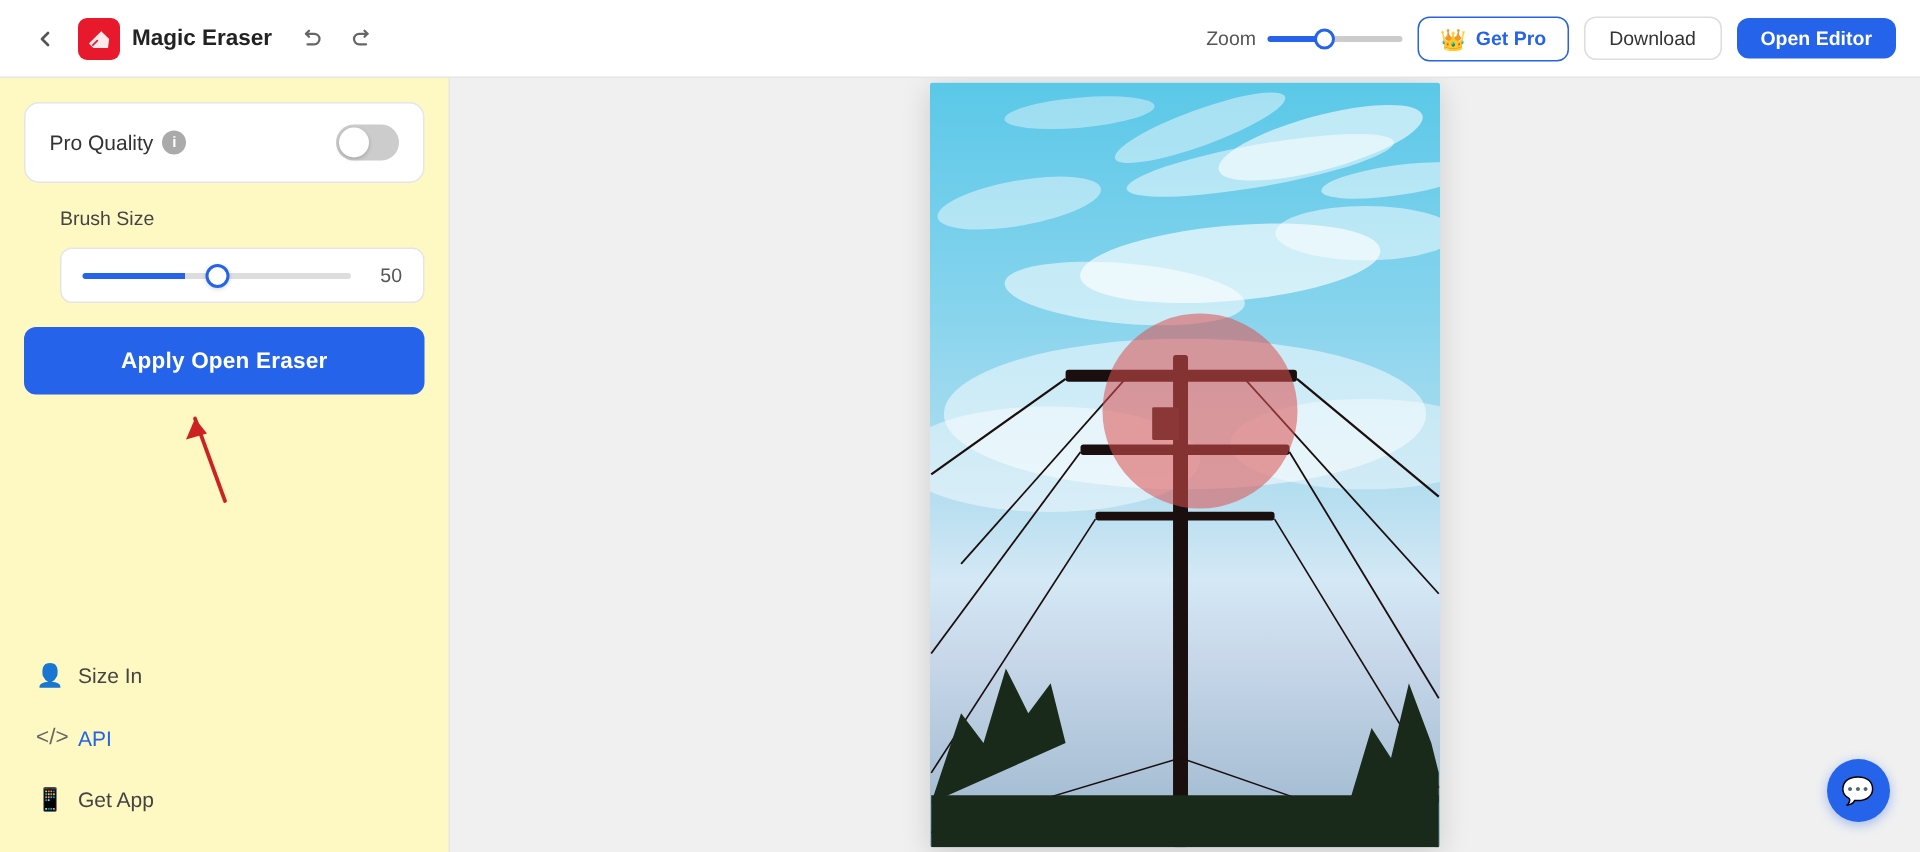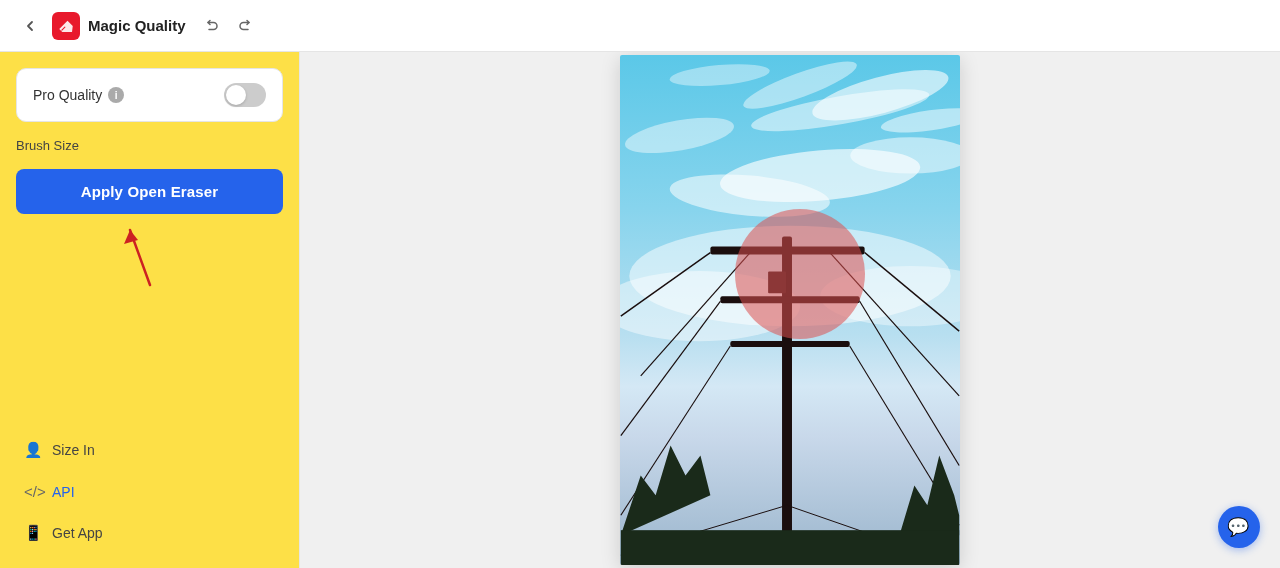--- a/index.html
+++ b/index.html
@@ -21,31 +21,31 @@
     .zoom-slider::-webkit-slider-thumb { appearance: none; width: 14px; height: 14px; background: white; border: 2px solid #2563eb; border-radius: 50%; cursor: pointer; }
     .get-pro-btn { display: flex; align-items: center; gap: 6px; padding: 6px 14px; background: #fff; border: 1.5px solid #2563eb; border-radius: 8px; cursor: pointer; font-size: 13px; font-weight: 600; color: #2563eb; }
     .crown-icon { font-size: 14px; }
     .download-btn { padding: 6px 16px; background: #fff; border: 1.5px solid #ddd; border-radius: 8px; cursor: pointer; font-size: 13px; font-weight: 500; color: #333; }
     .open-editor-btn { padding: 6px 16px; background: #2563eb; border: none; border-radius: 8px; cursor: pointer; font-size: 13px; font-weight: 600; color: #fff; }
 
     
     .body { display: flex; flex: 1; overflow: hidden; }
 
     
-    .sidebar { width: 300px; background: #fde047; border-right: 1px solid #e5e5e5; display: flex; flex-direction: column; padding: 16px; gap: 16px; flex-shrink: 0; overflow-y: auto; }
+    .sidebar { width: 300px; background: #fef9c3; border-right: 1px solid #e5e5e5; display: flex; flex-direction: column; padding: 16px; gap: 16px; flex-shrink: 0; overflow-y: auto; }
 
     .pro-quality-card { background: #fff; border: 1px solid #e5e5e5; border-radius: 10px; padding: 14px 16px; display: flex; align-items: center; justify-content: space-between; }
     .pro-quality-label { display: flex; align-items: center; gap: 6px; font-size: 14px; font-weight: 500; color: #333; }
     .info-icon { width: 16px; height: 16px; border-radius: 50%; background: #aaa; color: white; font-size: 10px; font-weight: bold; display: flex; align-items: center; justify-content: center; }
 
     
     .toggle { width: 42px; height: 24px; background: #ccc; border-radius: 12px; position: relative; cursor: pointer; transition: background 0.2s; }
     .toggle-knob { width: 20px; height: 20px; background: white; border-radius: 50%; position: absolute; top: 2px; left: 2px; transition: left 0.2s; box-shadow: 0 1px 3px rgba(0,0,0,0.2); }
 
-    .brush-section { display: flex; flex-direction: column; gap: 12px; }
+    .brush-section { display: flex; flex-direction: column; gap: 12px; margin-left: 24px; }
     .brush-label { font-size: 13px; font-weight: 500; color: #444; }
     .brush-slider-row { background: #fff; border: 1px solid #e5e5e5; border-radius: 8px; padding: 10px 14px; display: flex; align-items: center; gap: 10px; }
     .brush-slider { flex: 1; height: 4px; appearance: none; background: linear-gradient(to right, #2563eb 38%, #ddd 38%); border-radius: 2px; outline: none; cursor: pointer; }
     .brush-slider::-webkit-slider-thumb { appearance: none; width: 16px; height: 16px; background: white; border: 2px solid #2563eb; border-radius: 50%; cursor: pointer; box-shadow: 0 1px 3px rgba(0,0,0,0.15); }
     .brush-value { font-size: 13px; color: #555; min-width: 24px; text-align: right; }
 
     .apply-btn { background: #2563eb; color: white; border: none; border-radius: 8px; padding: 14px; font-size: 15px; font-weight: 700; cursor: pointer; width: 100%; letter-spacing: 0.01em; }
 
     
     .arrow-container { display: flex; align-items: flex-start; justify-content: center; height: 80px; position: relative; }
@@ -81,55 +81,75 @@
       <svg width="16" height="16" viewBox="0 0 16 16" fill="none">
         <path d="M10 12L6 8l4-4" stroke="#555" stroke-width="1.8" stroke-linecap="round" stroke-linejoin="round"></path>
       </svg>
     </button>
     <div class="app-icon">
       <svg viewBox="0 0 24 24">
         <path d="M20 20H7L3 16l11-11 7 7-1 8z" fill="white" opacity="0.9"></path>
         <path d="M6.5 17.5l4-4" stroke="#e8192c" stroke-width="1.5" stroke-linecap="round"></path>
       </svg>
     </div>
-    <span class="app-title">Magic Quality</span>
+    <span class="app-title">Magic Eraser</span>
     <div class="nav-btns">
       <button class="nav-btn">
         <svg width="15" height="15" viewBox="0 0 15 15">
           <path d="M4 4.5H9.5a3.5 3.5 0 110 7H5" stroke="#666" stroke-width="1.5" stroke-linecap="round" fill="none"></path>
           <path d="M6 2.5L4 4.5l2 2" stroke="#666" stroke-width="1.5" stroke-linecap="round" stroke-linejoin="round" fill="none"></path>
         </svg>
       </button>
       <button class="nav-btn">
         <svg width="15" height="15" viewBox="0 0 15 15">
           <path d="M11 4.5H5.5a3.5 3.5 0 100 7H10" stroke="#666" stroke-width="1.5" stroke-linecap="round" fill="none"></path>
           <path d="M9 2.5l2 2-2 2" stroke="#666" stroke-width="1.5" stroke-linecap="round" stroke-linejoin="round" fill="none"></path>
         </svg>
       </button>
     </div>
   </div>
 
+  <div class="header-right">
+    <div class="zoom-area">
+      <span class="zoom-label">Zoom</span>
+      <input type="range" class="zoom-slider" min="0" max="100" value="40" style="">
+    </div>
+    <button class="get-pro-btn">
+      <span class="crown-icon">👑</span>
+      <span>Get Pro</span>
+    </button>
+    <button class="download-btn">
+      <span>Download</span>
+    </button>
+    <button class="open-editor-btn">
+      <span>Open Editor</span>
+    </button>
+  </div>
 </div>
 
 <div class="body">
 
   <div class="sidebar">
 
     <div class="pro-quality-card">
       <div class="pro-quality-label">
         <span>Pro Quality</span>
         <div class="info-icon">i</div>
       </div>
       <div class="toggle">
         <div class="toggle-knob"></div>
       </div>
     </div>
 
     <div class="brush-section">
       <span class="brush-label">Brush Size</span>
+      <div class="brush-slider-row">
+        <input type="range" class="brush-slider" min="0" max="100" value="50" style="">
+        <span class="brush-value">50</span>
+      </div>
     </div>
 
     <button class="apply-btn">Apply Open Eraser</button>
 
     <div class="arrow-container">
       <svg class="arrow-svg" width="60" height="70" viewBox="0 0 60 70">
 
         <line x1="30" y1="65" x2="10" y2="10" stroke="#cc2222" stroke-width="2.5" stroke-linecap="round"></line>
         <polygon points="10,10 4,24 18,20" fill="#cc2222"></polygon>
       </svg>

